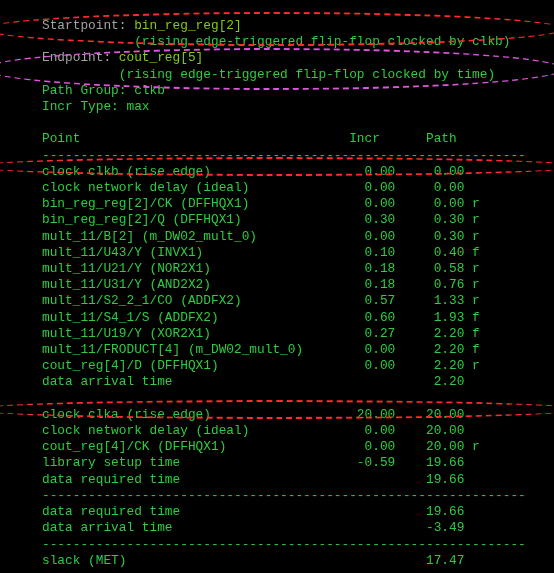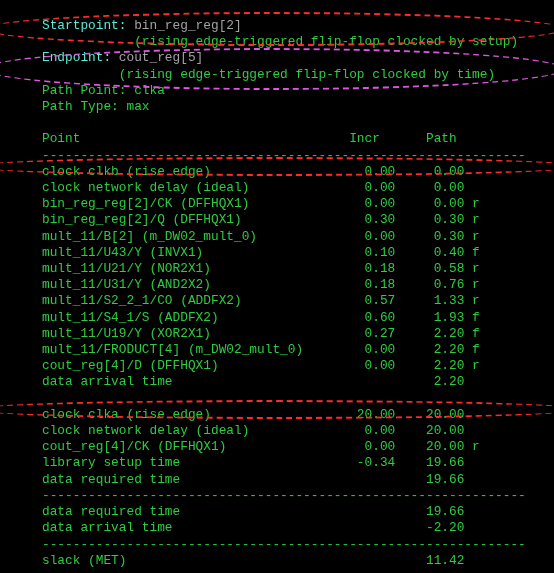--- a/index.html
+++ b/index.html
@@ -22,43 +22,43 @@
     line-height: 16.2px;
     padding: 18px 8px 8px 42px;
   }
   .terminal pre {
     margin: 0;
     font-family: inherit;
     font-size: inherit;
     line-height: inherit;
     white-space: pre;
   }
-  .lbl  { color: #5eead4; }
-  .name { color: #a3a3a3; }
+  .lbl  { color: #a3a3a3; }
+  .name { color: #84cc16; }
   
   .ov {
     position: absolute;
     border-style: dashed;
     border-width: 2px;
     border-radius: 50%;
     pointer-events: none;
   }
   .red    { border-color: #ff2a2a; }
   .purple { border-color: #e055e0; }
 </style>
 </head>
 <body>
 
 <div class="terminal">
 <pre><span class="lbl">Startpoint: </span><span class="name">bin_reg_reg[2]</span>
-<span>            (rising edge-triggered flip-flop clocked by setup)</span>
+<span>            (rising edge-triggered flip-flop clocked by clkb)</span>
 <span class="lbl">Endpoint: </span><span class="name">cout_reg[5]</span>
 <span>          (rising edge-triggered flip-flop clocked by time)</span>
-<span>Path Point: clka</span>
-<span>Path Type: max</span>
+<span>Path Group: clkb</span>
+<span>Incr Type: max</span>
 
 <span id="col-headers">Point                                   Incr      Path</span>
 <span>---------------------------------------------------------------</span>
 <span id="rows-block">clock clkb (rise edge)                    0.00     0.00
 clock network delay (ideal)               0.00     0.00
 bin_reg_reg[2]/CK (DFFHQX1)               0.00     0.00 r
 bin_reg_reg[2]/Q (DFFHQX1)                0.30     0.30 r
 mult_11/B[2] (m_DW02_mult_0)              0.00     0.30 r
 mult_11/U43/Y (INVX1)                     0.10     0.40 f
 mult_11/U21/Y (NOR2X1)                    0.18     0.58 r
@@ -66,26 +66,26 @@
 mult_11/S2_2_1/CO (ADDFX2)                0.57     1.33 r
 mult_11/S4_1/S (ADDFX2)                   0.60     1.93 f
 mult_11/U19/Y (XOR2X1)                    0.27     2.20 f
 mult_11/FRODUCT[4] (m_DW02_mult_0)        0.00     2.20 f
 cout_reg[4]/D (DFFHQX1)                   0.00     2.20 r
 data arrival time                                  2.20</span>
 
 <span id="rows2-block">clock clka (rise edge)                   20.00    20.00
 clock network delay (ideal)               0.00    20.00
 cout_reg[4]/CK (DFFHQX1)                  0.00    20.00 r
-library setup time                       -0.34    19.66
+library setup time                       -0.59    19.66
 data required time                                19.66</span>
 <span>---------------------------------------------------------------</span>
 <span id="summary-req">data required time                                19.66</span>
-<span id="summary-arr">data arrival time                                 -2.20</span>
+<span id="summary-arr">data arrival time                                 -3.49</span>
 <span>---------------------------------------------------------------</span>
-<span id="summary-slack">slack (MET)                                       11.42</span>
+<span id="summary-slack">slack (MET)                                       17.47</span>
 </pre>
 
   <div class="ov red" style="left:-16px; top:12px;  width:576px; height:30px;"></div>
   <div class="ov purple" style="left:-16px; top:48px;  width:576px; height:38px;"></div>
   <div class="ov red" style="left:-30px; top:157px; width:610px; height:15px;"></div>
   <div class="ov red" style="left:-30px; top:400px; width:610px; height:15px;"></div>
 </div>
 
 </body></html>

